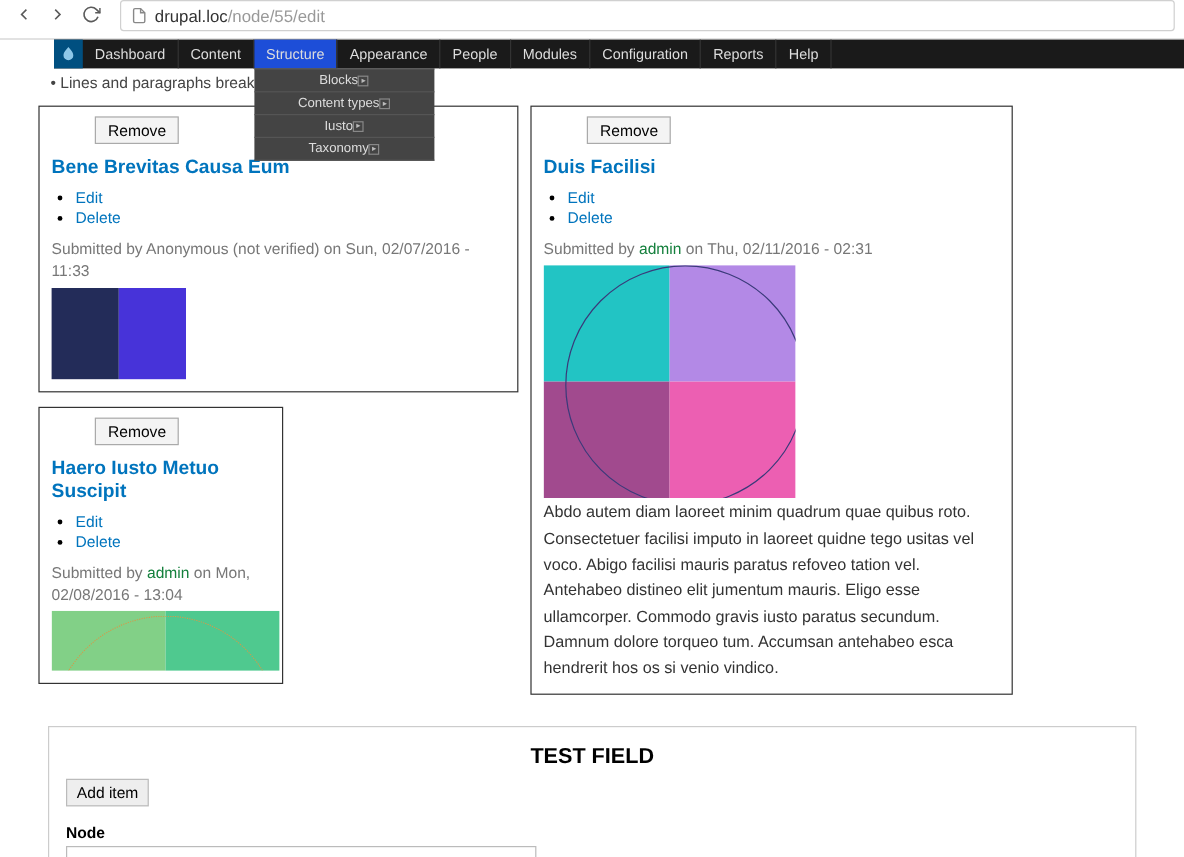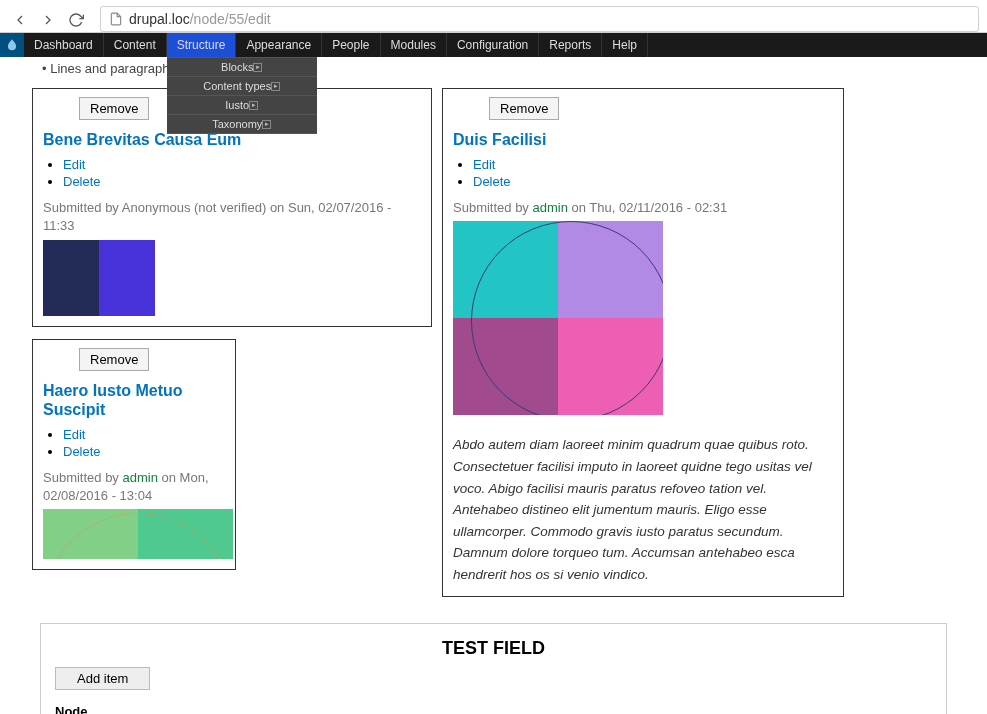--- a/index.html
+++ b/index.html
@@ -1,25 +1,25 @@
 <!DOCTYPE html>
 <html><head>
 <meta charset="utf-8">
 <style>
 * { margin: 0; padding: 0; box-sizing: border-box; }
 body { font-family: Arial, Helvetica, sans-serif; font-size: 13px; background: #fff; width: 987px; }
-.browser-chrome { height: 33px; background: #fff; border-bottom: 1px solid #d0d0d0; display: flex; align-items: flex-end; padding: 0 8px; }
+.browser-chrome { height: 33px; background: #fff; border-bottom: 1px solid #d0d0d0; display: flex; align-items: flex-start; padding: 0 8px; }
 .nav-btn { width: 24px; height: 24px; display: flex; align-items: center; justify-content: center; cursor: pointer; color: #5a5a5a; margin-right: 4px; }
 .nav-btn svg { width: 16px; height: 16px; }
 .url-bar { flex: 1; height: 26px; border: 1px solid #d0d0d0; border-radius: 3px; display: flex; align-items: center; padding: 0 8px; margin-left: 8px; }
 .page-icon { width: 14px; height: 14px; margin-right: 6px; color: #888; }
 .url-text { color: #333; font-size: 14px; }
 .url-text .grey { color: #999; }
 
-.admin-bar { background: #1a1a1a; height: 24px; display: flex; align-items: stretch; position: relative; z-index: 10; }
+.admin-bar { background: #1a1a1a; height: 24px; display: flex; align-items: stretch; position: relative; z-index: 10; margin-left: 45px; }
 .drupal-icon { width: 24px; display: flex; align-items: center; justify-content: center; background: #004f80; }
 .drupal-icon svg { width: 14px; height: 14px; fill: #8ec7e8; }
 .admin-item { color: #ddd; font-size: 12px; padding: 0 10px; display: flex; align-items: center; border-right: 1px solid #333; cursor: pointer; position: relative; }
 .admin-item:hover, .admin-item.open { background: #1d4ed8; }
 .submenu { position: absolute; top: 24px; left: 0; width: 150px; background: #444; z-index: 20; border-top: 1px solid #555; }
 .submenu-item { height: 19px; font-size: 11px; color: #ddd; padding: 0 0; display: flex; align-items: center; justify-content: center; border-bottom: 1px solid #555; cursor: pointer; }
 .arrow-icon { width: 9px; height: 9px; border: 1px solid #888; display: flex; align-items: center; justify-content: center; font-size: 7px; color: #bbb; }
 
 .page-content { padding: 0 0 20px 0; }
 .hint-row { padding: 4px 40px 4px 56px; color: #444; font-size: 13px; }
@@ -30,37 +30,37 @@
 .right-col { width: 402px; }
 
 .card { border: 1px solid #333; margin-bottom: 12px; padding: 8px 10px 10px 10px; }
 .remove-btn { background: #f4f4f4; border: 1px solid #aaa; padding: 3px 10px; font-size: 13px; cursor: pointer; font-family: inherit; margin-left: 36px; }
 .card-title { color: #0074bd; font-size: 16px; font-weight: bold; margin: 10px 0 8px 0; line-height: 1.2; }
 .action-list { list-style: disc; margin: 6px 0 10px 20px; }
 .action-list li { margin: 2px 0; }
 .action-link { color: #0074bd; cursor: pointer; }
 .byline { color: #777; font-size: 13px; margin: 8px 0 4px 0; line-height: 1.4; }
 .byline .userlink { color: #15803d; cursor: pointer; }
-.body-text { color: #333; line-height: 1.6; margin-top: 19px; font-size: 13.5px; font-style: italic; }
+.body-text { color: #333; line-height: 1.6; margin-top: 1px; font-size: 13.5px; }
 
 .swatches { display: flex; flex-wrap: wrap; width: 112px; }
 .swatch { width: 56px; height: 76px; }
 .swatches.big { width: 210px; }
 .swatches.big .swatch { width: 105px; height: 97px; }
 .swatches.mid { width: 190px; position: relative; overflow: hidden; }
 .swatches.mid .swatch { width: 95px; height: 50px; }
 .mid-circle { position: absolute; top: 4px; left: 0; width: 190px; height: 190px; border: 1px dotted #d49a4a; border-radius: 50%; pointer-events: none; }
 .big-circle { position: absolute; left: 18px; top: 0; width: 200px; height: 200px; border: 1px solid #3a3a7a; border-radius: 50%; pointer-events: none; }
 .swatches.big { position: relative; overflow: hidden; }
 
 .card.small { width: 204px; }
 
 .bottom-form { border: 1px solid #ccc; margin: 14px 40px 0 40px; padding: 14px; }
 .field-label { font-weight: bold; font-size: 18px; margin-bottom: 8px; text-align: center; }
-.add-item-btn { background: #eee; border: 1px solid #bbb; padding: 3px 21px; font-size: 13px; cursor: pointer; font-family: inherit; }
+.add-item-btn { background: #eee; border: 1px solid #bbb; padding: 3px 8px; font-size: 13px; cursor: pointer; font-family: inherit; }
 .noderow { margin-top: 14px; }
 .node-input { width: 392px; height: 22px; border: 1px solid #bbb; padding: 2px 26px 2px 6px; font-size: 13px; background: #fff; position: relative; }
 .input-wrap { position: relative; width: 392px; margin-top: 4px; }
 </style>
 </head>
 <body>
 
 <div class="browser-chrome">
   <div class="nav-btn">
     <svg viewBox="0 0 24 24" fill="none" stroke="currentColor" stroke-width="2">

